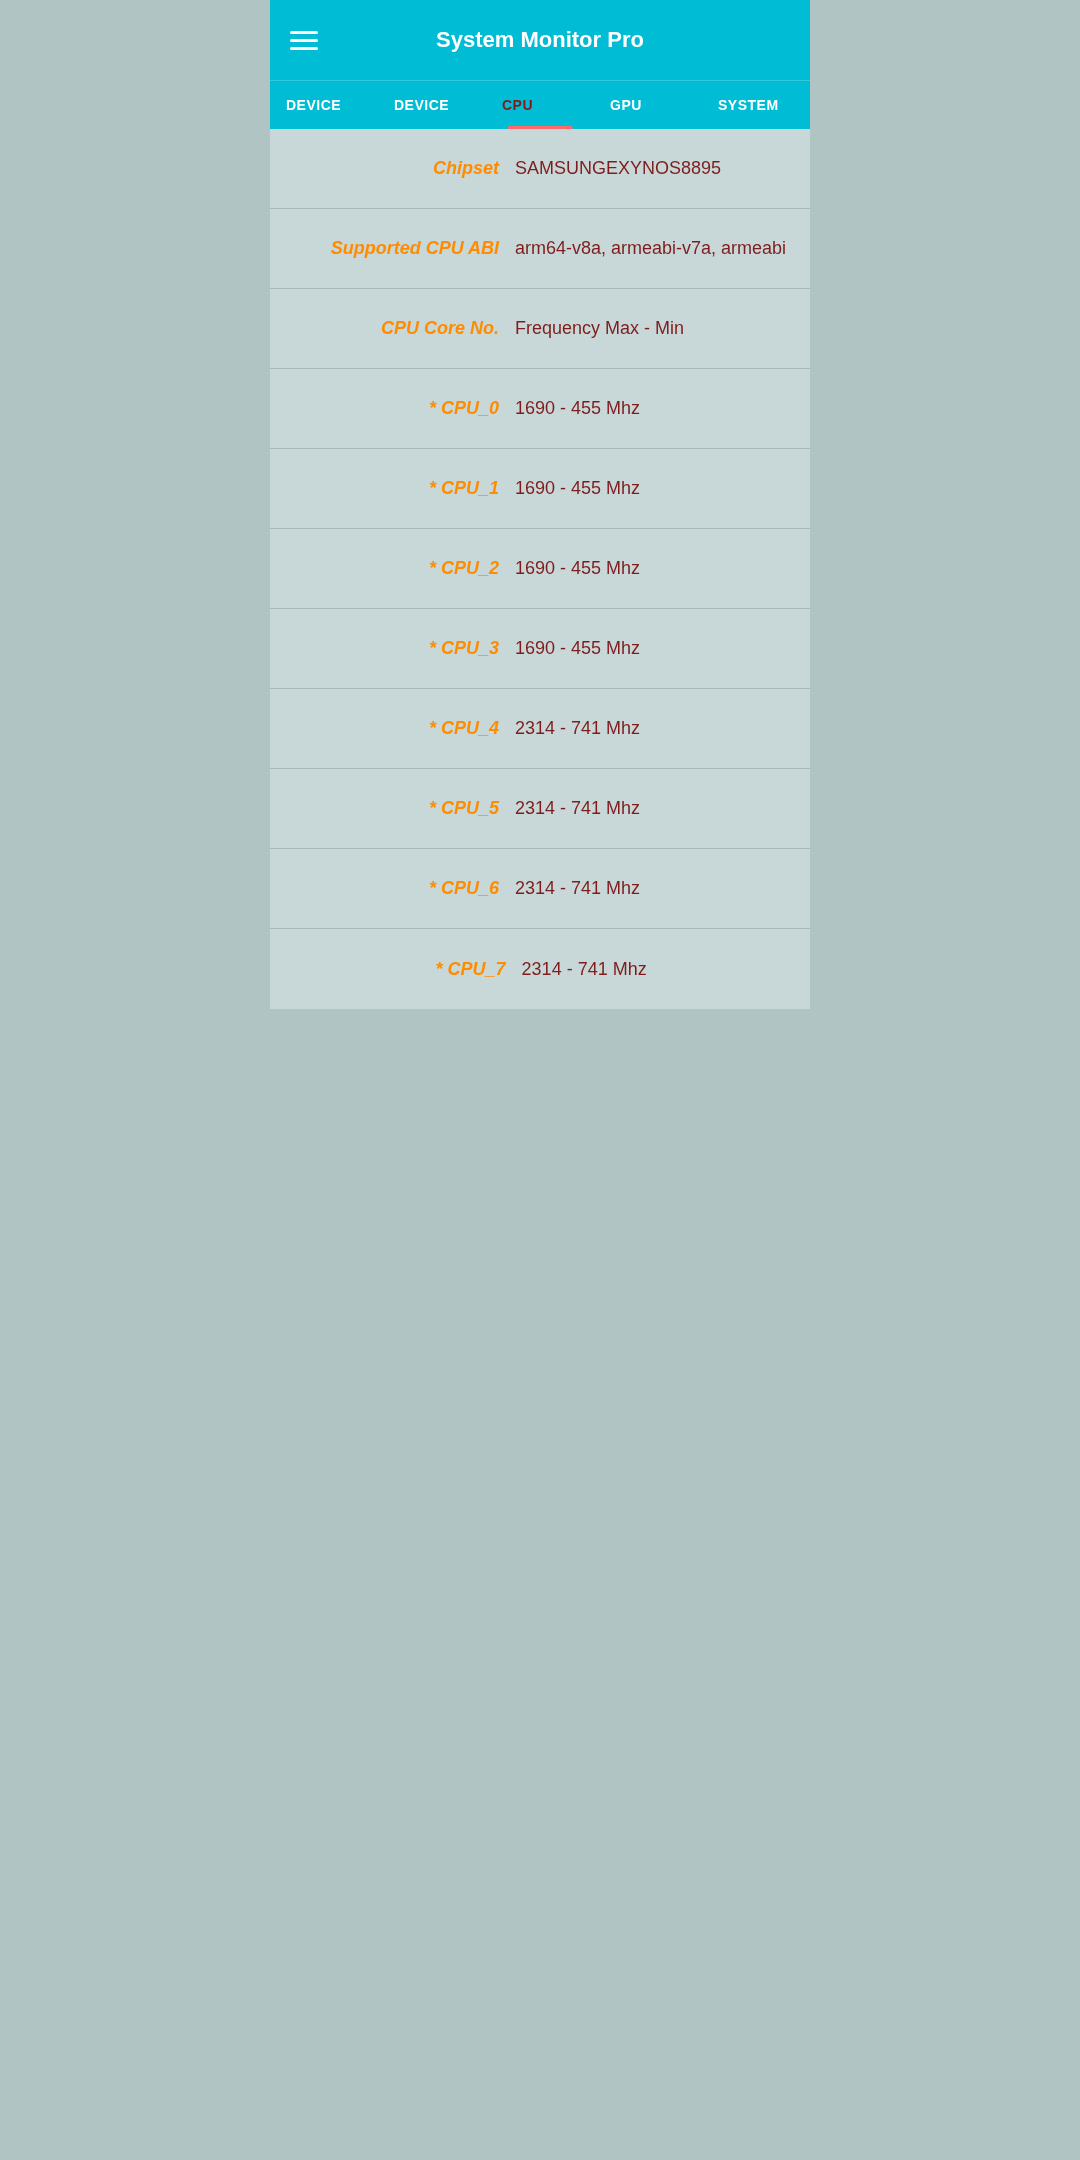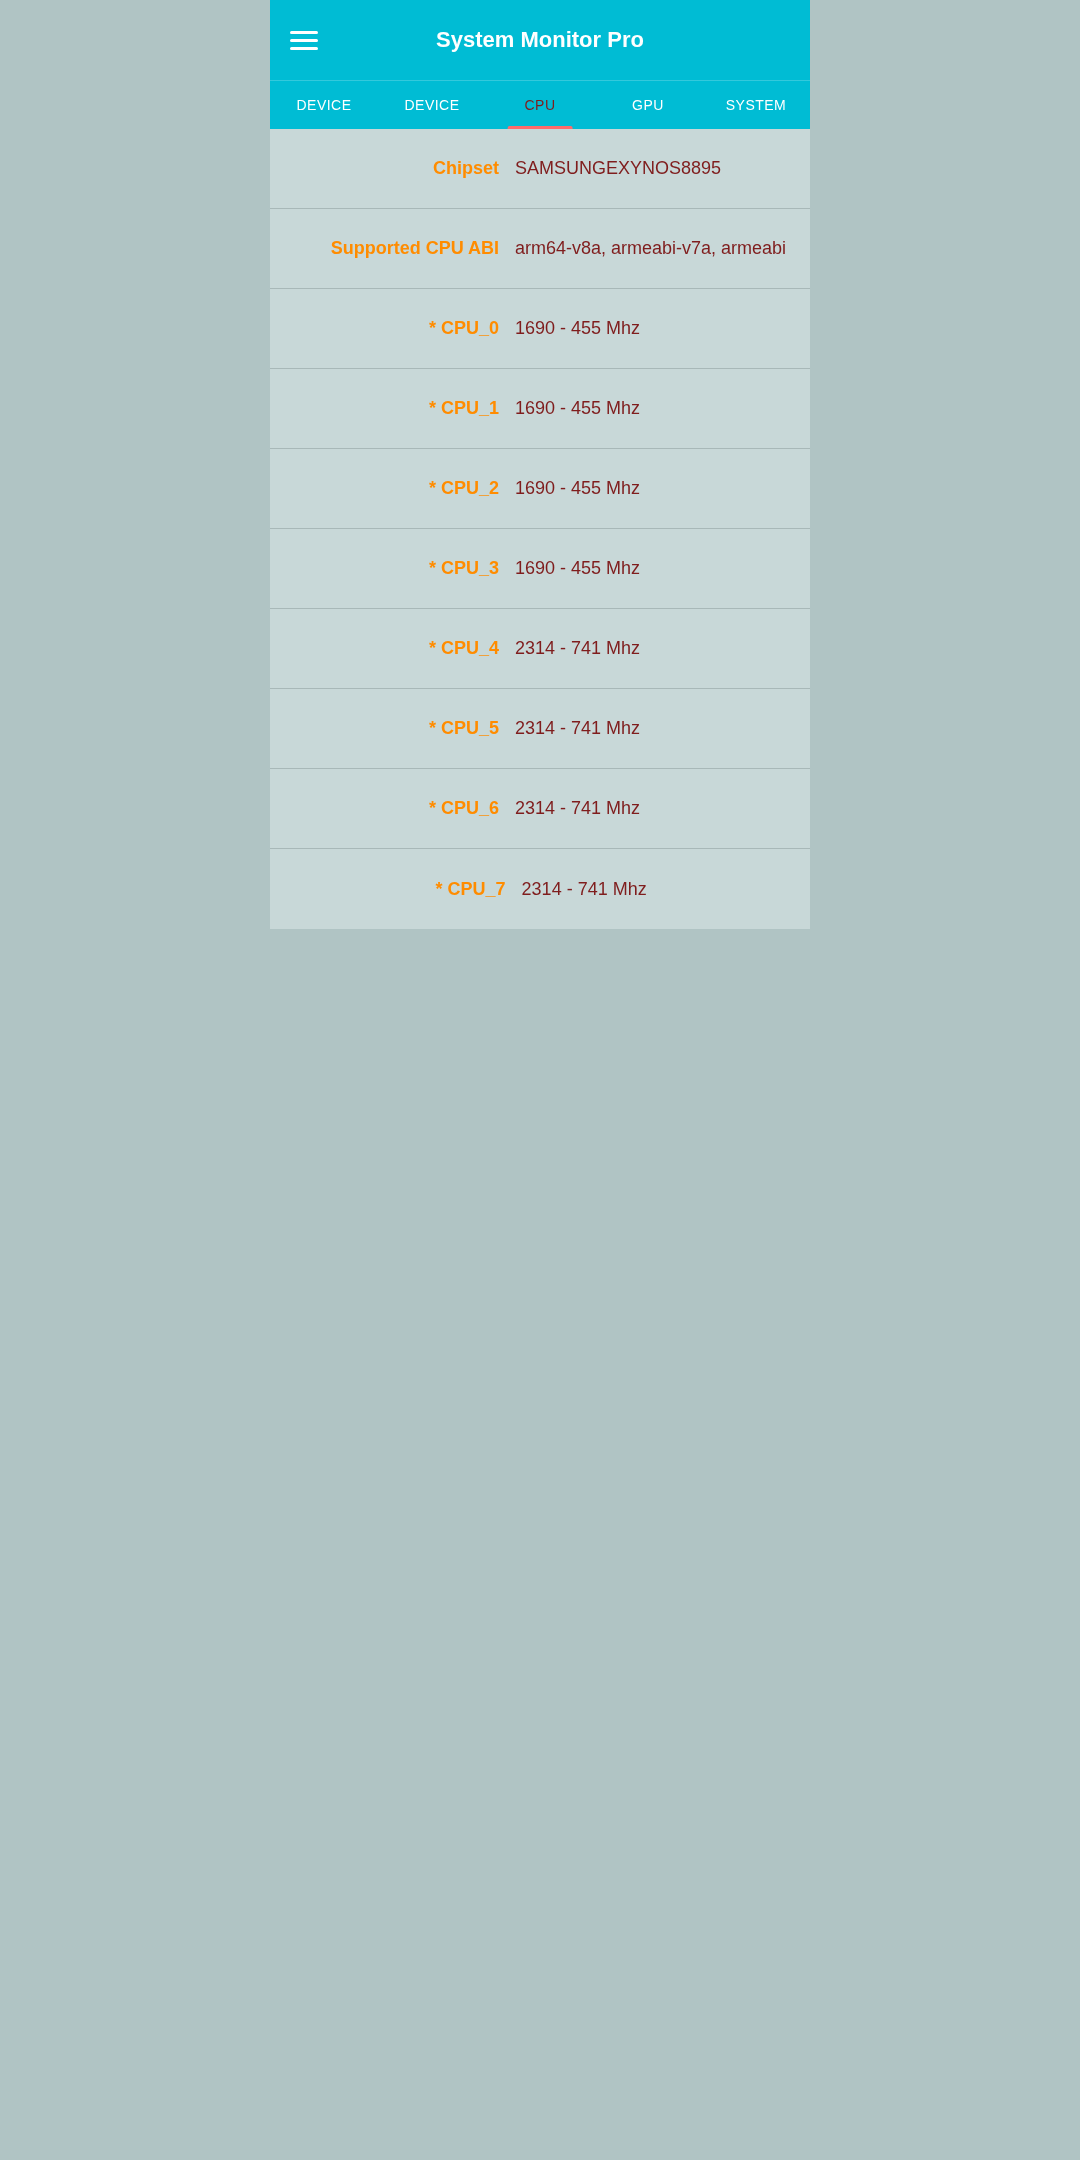--- a/index.html
+++ b/index.html
@@ -52,25 +52,25 @@
 
     
     .nav-tabs {
       background: #00bcd4;
       display: flex;
       border-top: 1px solid rgba(255,255,255,0.2);
     }
 
     .nav-tab {
       flex: 1;
-      text-align: center;
-      padding: 16px 8px;
+      text-align: left;
+      padding: 16px 16px;
       color: white;
       font-size: 14px;
-      font-weight: normal;
+      font-weight: bold;
       letter-spacing: 0.5px;
       cursor: pointer;
       position: relative;
     }
 
     .nav-tab.active {
       color: #7f1d1d;
     }
 
     .nav-tab.active::after {
@@ -100,20 +100,21 @@
 
     .info-row:last-child {
       border-bottom: none;
       padding-left: 32px;
     }
 
     .row-label {
       color: #ff8c00;
       font-size: 18px;
       font-weight: bold;
+      font-style: italic;
       text-align: right;
       width: 45%;
       padding-right: 16px;
       flex-shrink: 0;
     }
 
     .row-value {
       color: #7f1d1d;
       font-size: 18px;
       flex: 1;
@@ -149,20 +150,24 @@
     <div class="row-label">Chipset</div>
     <div class="row-value">SAMSUNGEXYNOS8895</div>
   </div>
 
   <div class="info-row">
     <div class="row-label">Supported CPU ABI</div>
     <div class="row-value">arm64-v8a, armeabi-v7a, armeabi</div>
   </div>
 
 
+  <div class="info-row">
+    <div class="row-label">CPU Core No.</div>
+    <div class="row-value">Frequency Max - Min</div>
+  </div>
 
   <div class="info-row">
     <div class="row-label">* CPU_0</div>
     <div class="row-value">1690 - 455 Mhz</div>
   </div>
 
   <div class="info-row">
     <div class="row-label">* CPU_1</div>
     <div class="row-value">1690 - 455 Mhz</div>
   </div>

